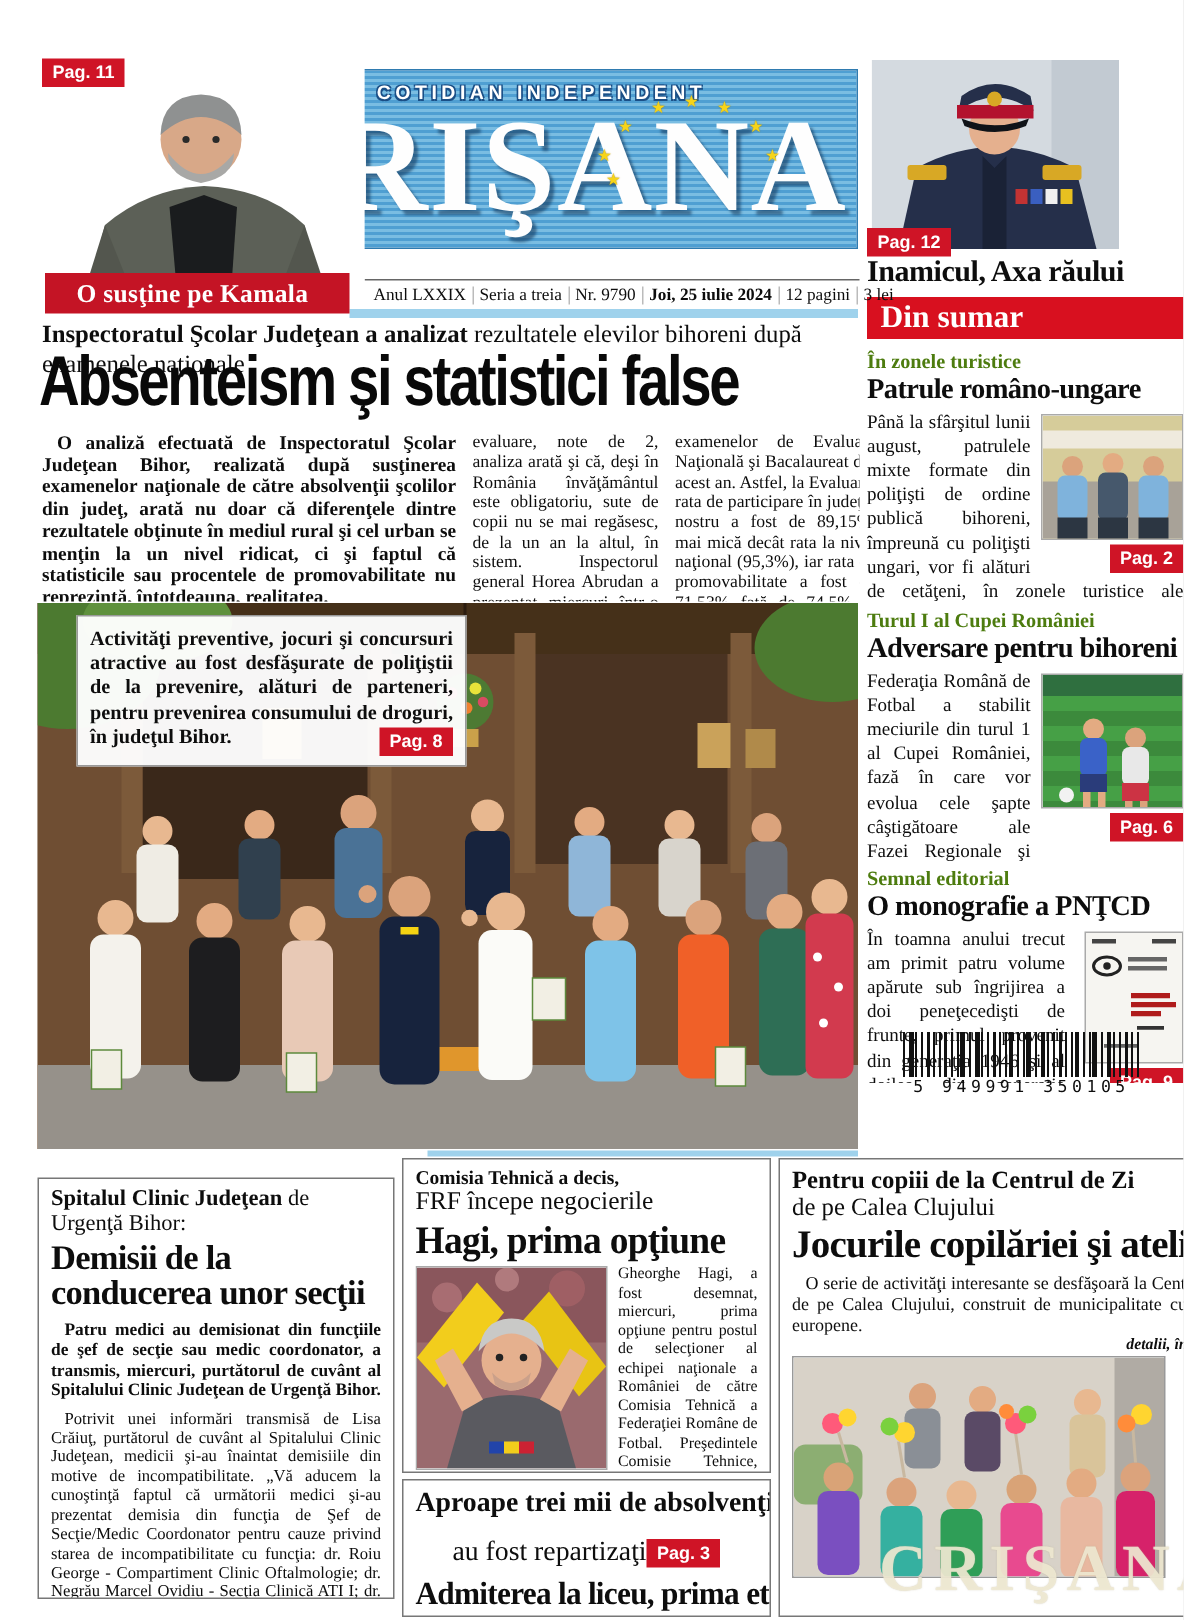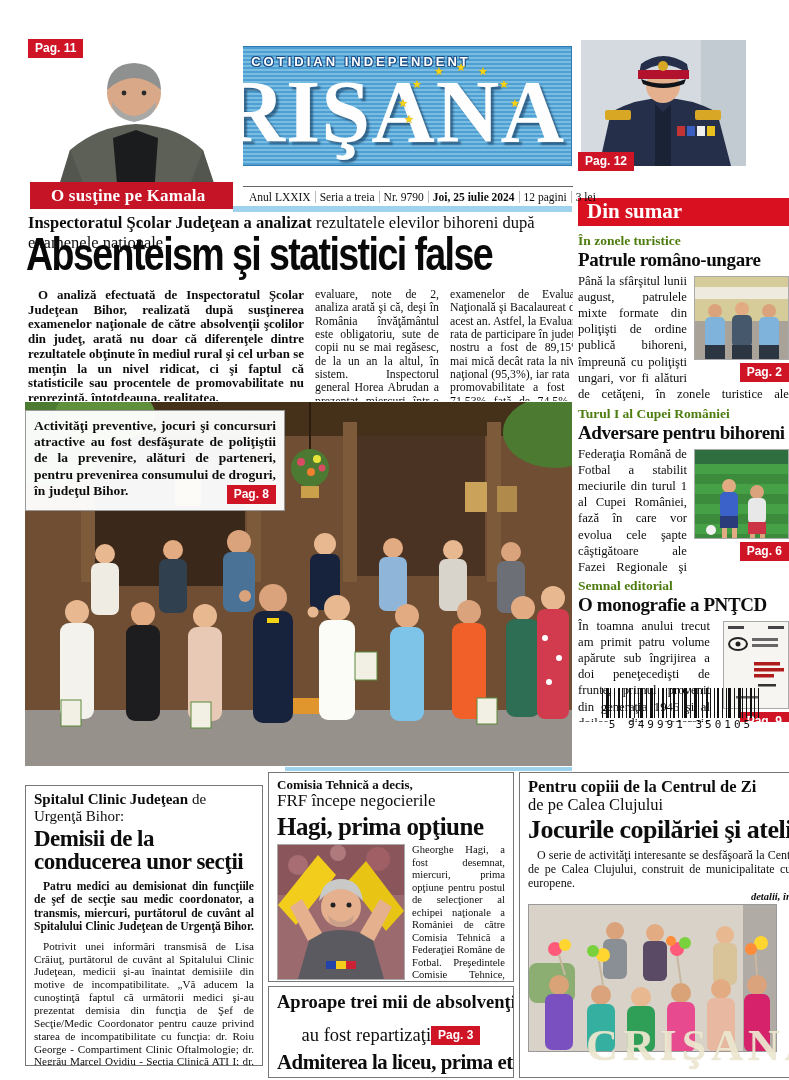--- a/index.html
+++ b/index.html
@@ -63,21 +63,21 @@
   }
   .m-cols { left:28px; top:288px; width:545px; height:113px; display:flex; gap:11px; overflow:hidden; }
   .m-cols p { text-align:justify; }
   .m-block-a { width:276px; flex:none; }
   .m-lead { font-weight:bold; font-size:12.9px; line-height:1.14; text-indent:10px; }
   .m-colc { width:124px; flex:none; font-size:11.8px; line-height:1.13; }
   .m-cold { width:134px; flex:none; font-size:11.8px; line-height:1.13; }
 
   .main-photo { left:25px; top:402px; width:547px; height:364px; overflow:hidden; background:#6f4e33; }
   .photo-caption {
-    position:absolute; left:0; top:8px; width:260px; z-index:2;
+    position:absolute; left:26px; top:8px; width:260px; z-index:2;
     background:rgba(255,255,255,.96); border:1px solid #999; padding:7px 8px 6px;
     font-weight:bold; font-size:13.5px; line-height:1.2; text-align:justify;
   }
   .photo-caption .badge { float:right; margin:2px 0 0 6px; }
   .photo-rule { left:285px; top:767px; width:287px; height:4px; background:#9fd2ec; }
 
   
   .officer { left:581px; top:40px; width:165px; height:126px; overflow:hidden; }
   .pag12 { left:578px; top:152px; z-index:3; }
   .sb-top-headline { left:578px; top:170px; width:211px; font-size:20px; font-weight:bold; letter-spacing:-0.3px; }
@@ -325,20 +325,21 @@
       <rect x="114" y="70" width="26" height="10" rx="2" fill="#d8a825"></rect>
       <rect x="96" y="86" width="8" height="10" fill="#c23333"></rect>
         <rect x="106" y="86" width="8" height="10" fill="#3a5fc0"></rect>
       <rect x="116" y="86" width="8" height="10" fill="#f0f0f0"></rect>
         <rect x="126" y="86" width="8" height="10" fill="#e8c020"></rect>
       <circle cx="82" cy="94" r="6" fill="#c03050"></circle>
       <path d="M74,64 L82,72 L90,64 L90,126 L74,126 Z" fill="#1a2236"></path>
     </svg>
   </div>
   <div class="abs badge pag12">Pag. 12</div>
+  <div class="abs sb-top-headline">Inamicul, Axa răului</div>
   <div class="abs dinsumar">Din sumar</div>
 
   <div class="abs sb-item" style="top:233px;height:170px;">
     <div class="sb-kicker">În zonele turistice</div>
     <div class="sb-headline">Patrule româno-ungare</div>
     <div class="sb-fig">
       <div class="sb-photo" style="height:84px;">
         <svg width="93" height="84" viewBox="0 0 93 84">
           <rect width="93" height="84" fill="#d6cc9a"></rect>
           <rect y="10" width="93" height="12" fill="#efeade"></rect>

